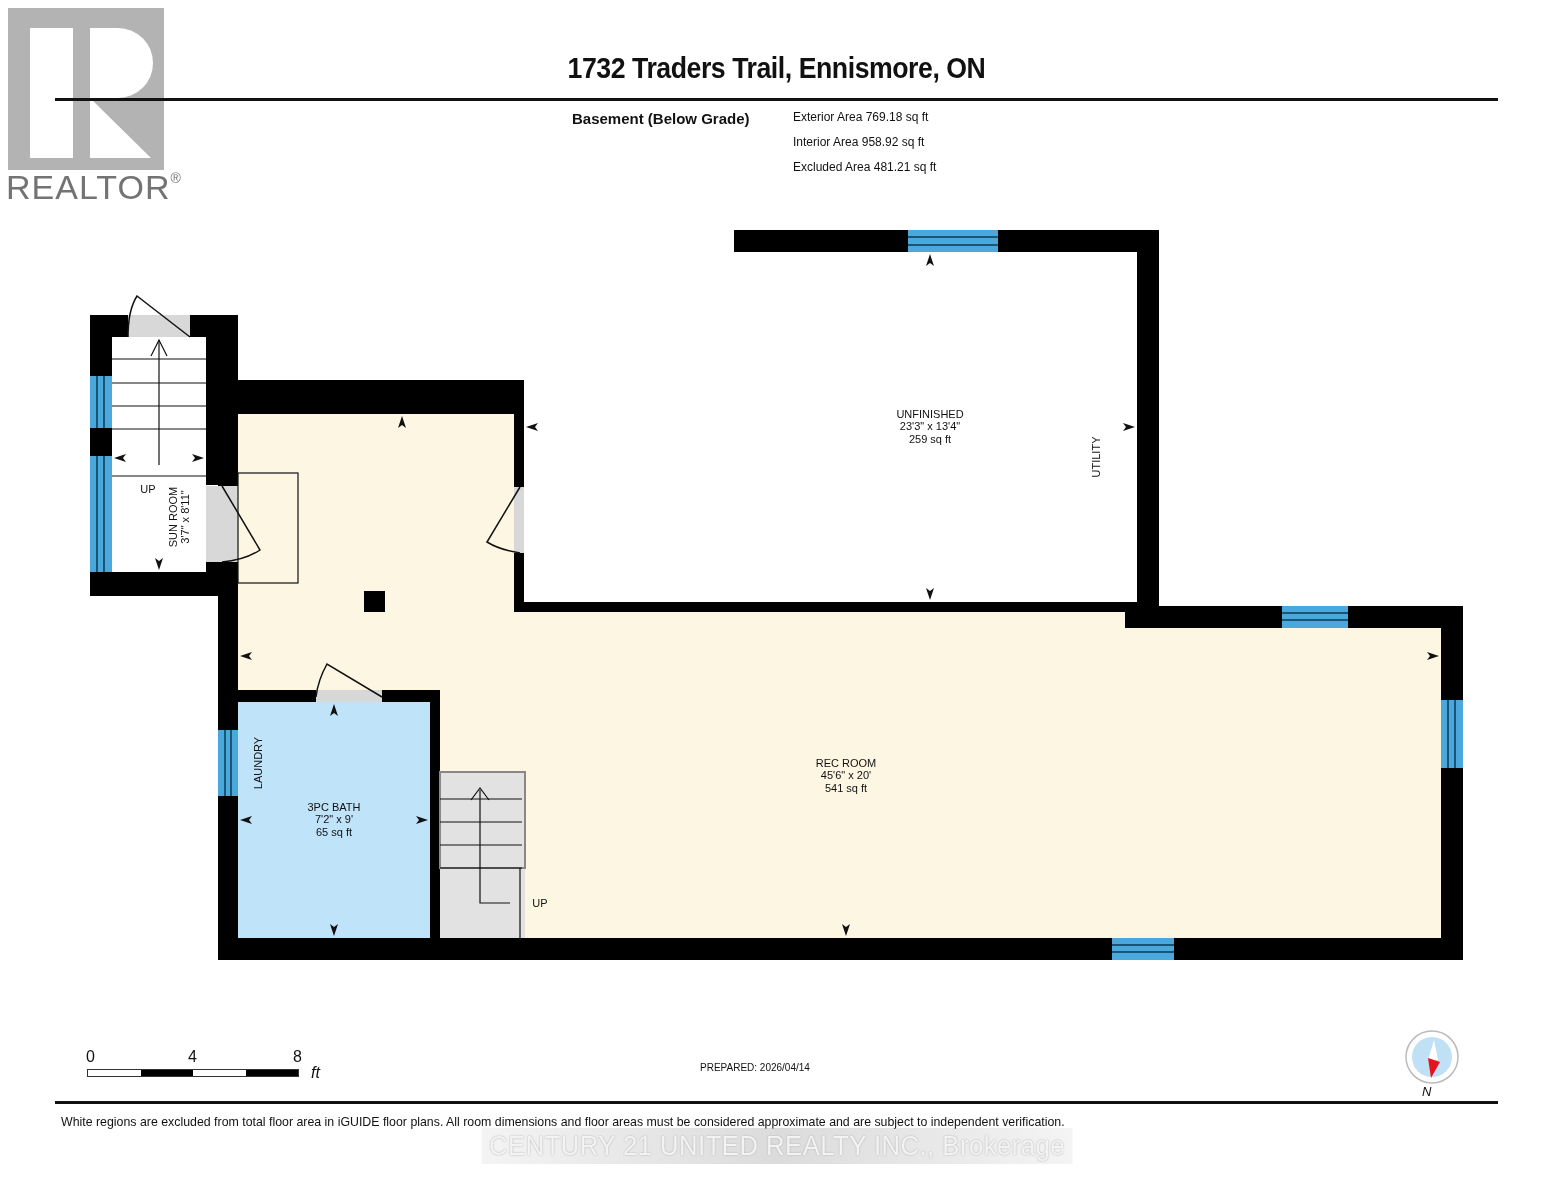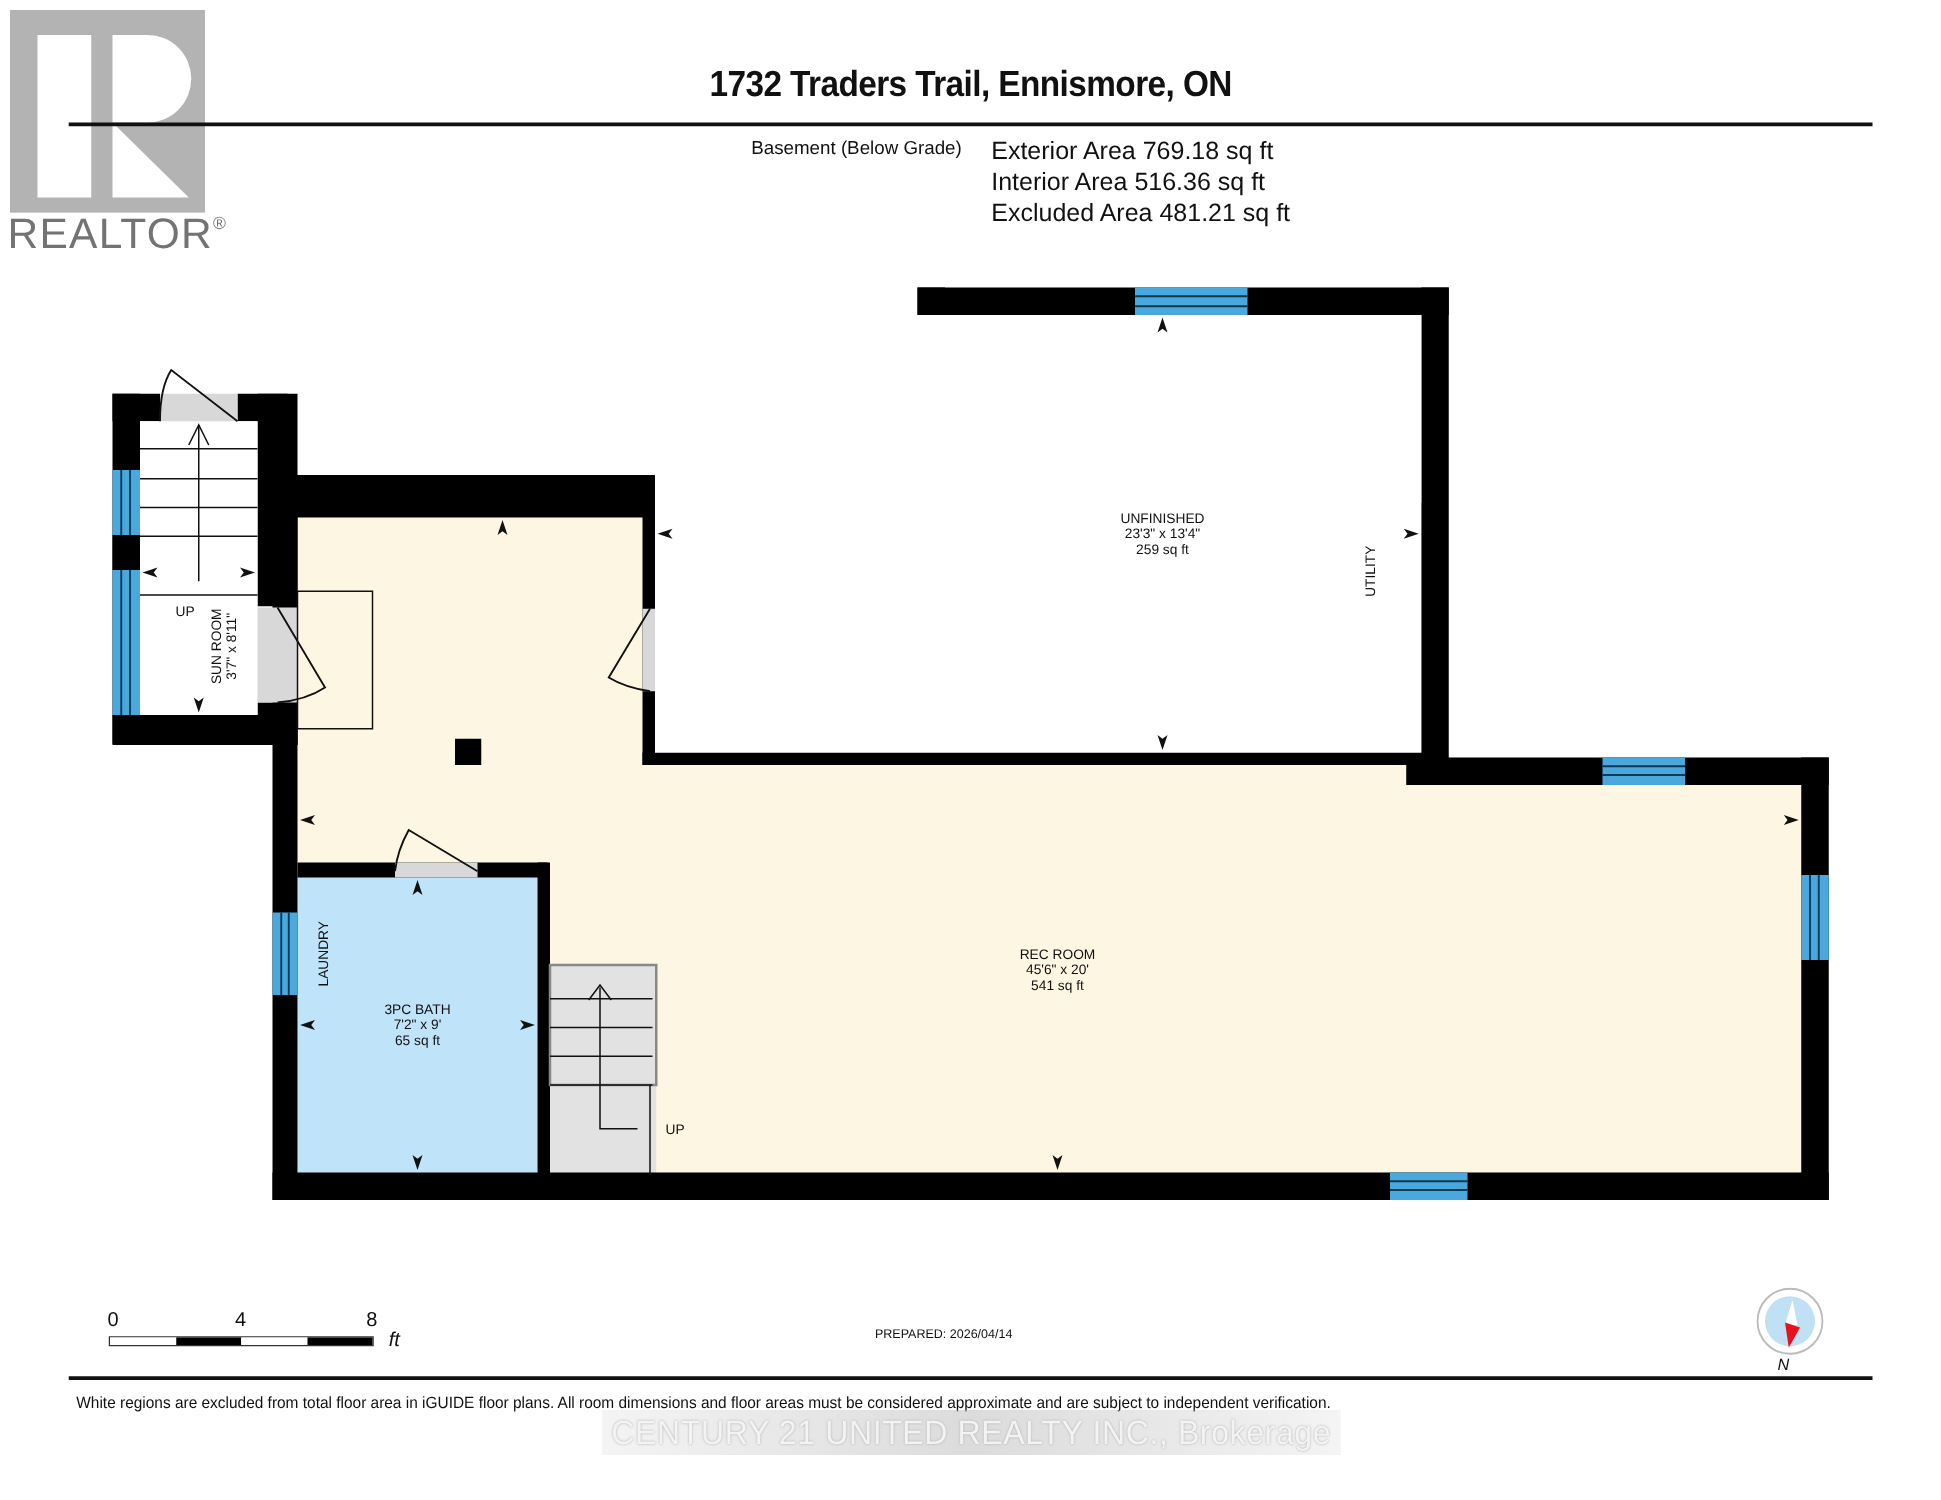--- a/index.html
+++ b/index.html
@@ -3,22 +3,22 @@
 <meta charset="utf-8">
 <style>
   html, body { margin:0; padding:0; background:#ffffff; }
   body { width:1553px; height:1200px; position:relative; overflow:hidden; font-family:"Liberation Sans", sans-serif; color:#111; }
   .abs { position:absolute; }
   #logo { left:8px; top:8px; width:156px; height:162px; background:#b3b3b3; }
   #logo-word { left:6px; top:168px; font-size:34px; color:#737373; letter-spacing:1px; }
   #logo-word sup { font-size:14px; vertical-align:top; position:relative; top:2px; }
   #title { left:0; width:1553px; top:52px; text-align:center; font-size:29px; font-weight:bold; letter-spacing:-0.5px; transform:scaleX(0.92); }
   #rule-top { left:55px; top:98px; width:1443px; height:3px; background:#111; }
-  #level-label { left:601px; top:110px; font-size:15px; font-weight:normal; }
-  .area-line { left:793px; font-size:20px; }
+  #level-label { left:572px; top:110px; font-size:15px; font-weight:bold; }
+  .area-line { left:793px; font-size:12px; }
   #plan { left:0; top:0; }
   .room-text { font-family:"Liberation Sans", sans-serif; font-size:11px; fill:#111; text-anchor:middle; }
   #scale-nums span { position:absolute; font-size:16px; top:0; }
   #scale-bar { left:87px; top:1069px; width:212px; height:8px; border:1px solid #333; display:flex; box-sizing:border-box; }
   #scale-bar div { flex:1; }
   #scale-unit { left:311px; top:1064px; font-size:16px;font-style:italic; }
   #prepared { left:700px; top:1062px; font-size:10px; }
   #compass { left:1405px; top:1030px; width:54px; height:54px; }
   #compass-n { left:1422px; top:1084px; font-size:13px; font-style:italic; }
   #rule-bottom { left:55px; top:1101px; width:1443px; height:3px; background:#111; }
@@ -36,21 +36,21 @@
     <path d="M82 90 L82 150 L143 150 Z" fill="#fff"></path>
     <rect x="82" y="90" width="0" height="0" fill="#fff"></rect>
   </svg>
 </div>
 <div id="logo-word" class="abs"><span>REALTOR</span><sup>®</sup></div>
 
 <div id="title" class="abs">1732 Traders Trail, Ennismore, ON</div>
 <div id="rule-top" class="abs"></div>
 <div id="level-label" class="abs">Basement (Below Grade)</div>
 <div class="abs area-line" style="top:110px">Exterior Area 769.18 sq ft</div>
-<div class="abs area-line" style="top:135px">Interior Area 516.36 sq ft</div>
+<div class="abs area-line" style="top:135px">Interior Area 958.92 sq ft</div>
 <div class="abs area-line" style="top:160px">Excluded Area 481.21 sq ft</div>
 
 <svg id="plan" class="abs" width="1553" height="1200" viewBox="0 0 1553 1200">
 
   <rect x="238" y="414" width="280" height="530" fill="#fdf6e3"></rect>
   <rect x="238" y="612" width="1204" height="328" fill="#fdf6e3"></rect>
   <rect x="238" y="700" width="192" height="240" fill="#bfe3f9"></rect>
   <rect x="440" y="772" width="85" height="168" fill="#e2e2e2"></rect>
 
   <g fill="#000">

